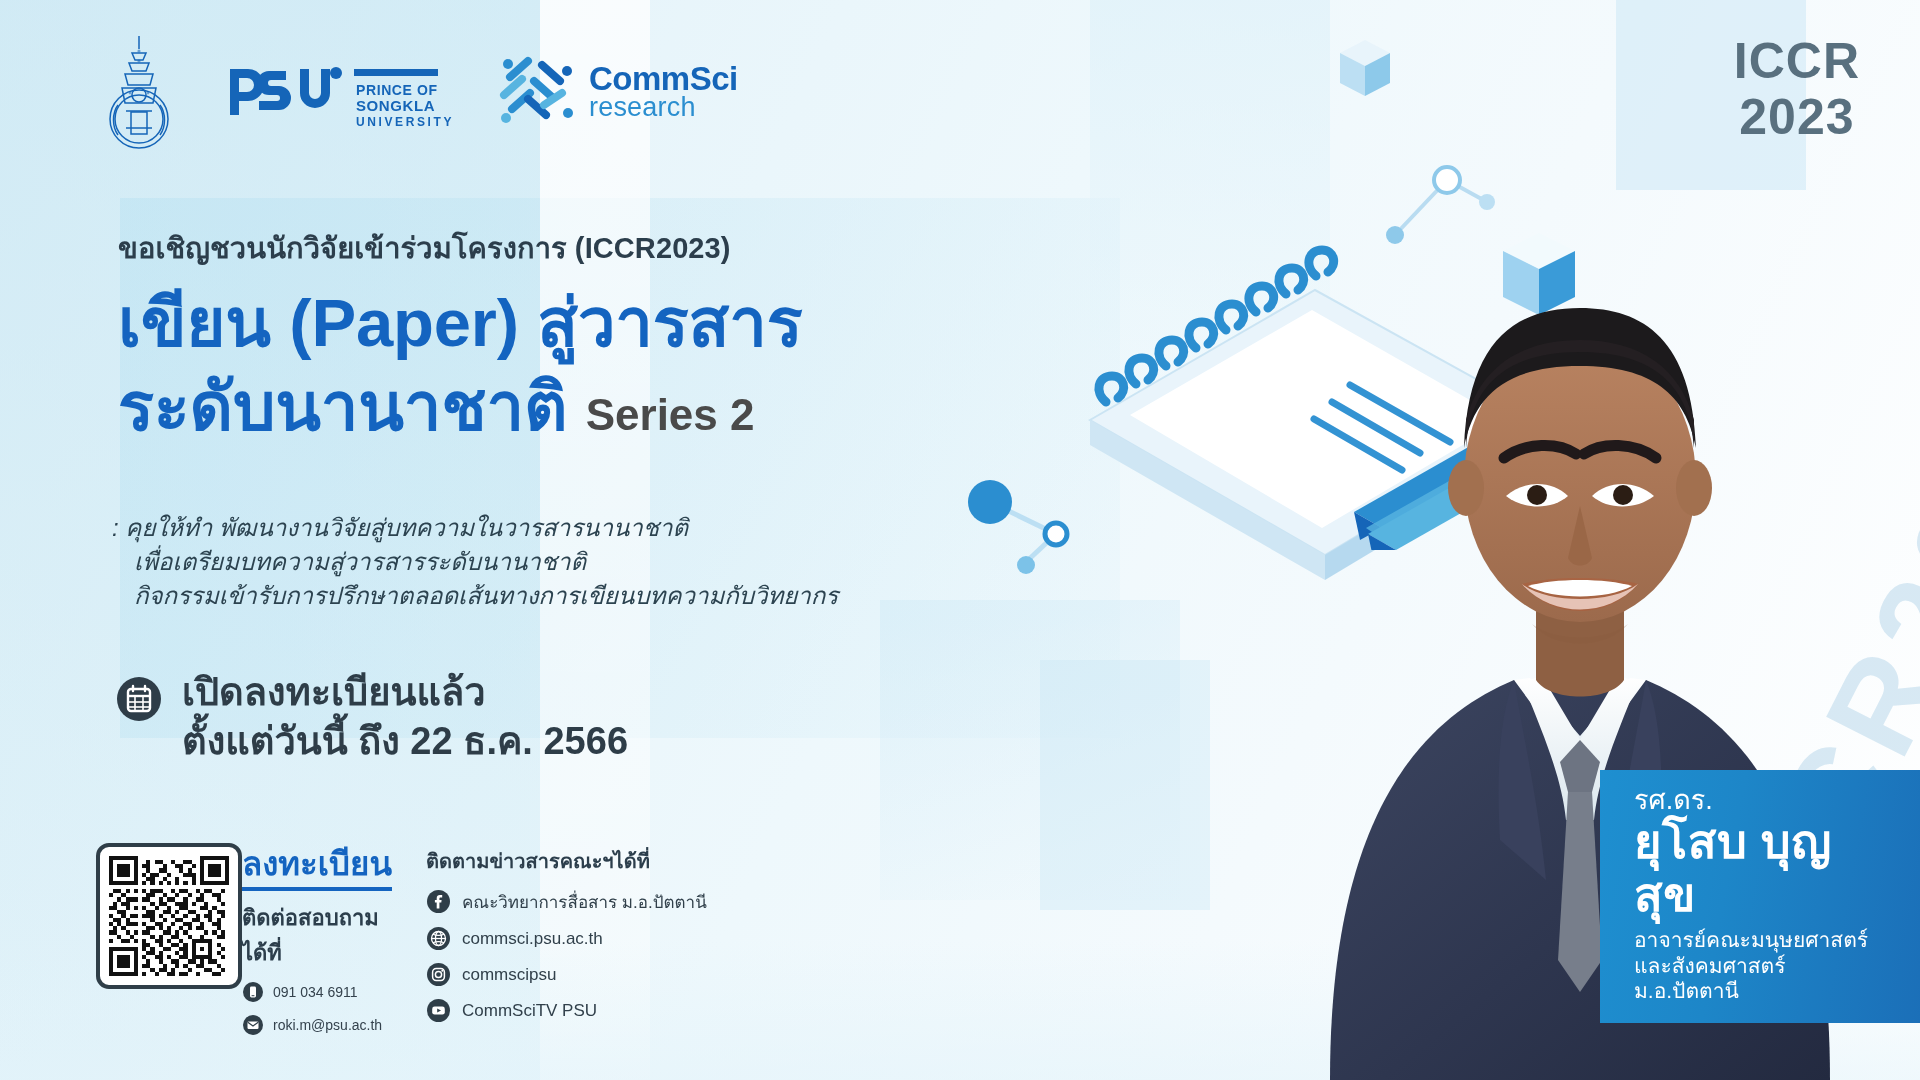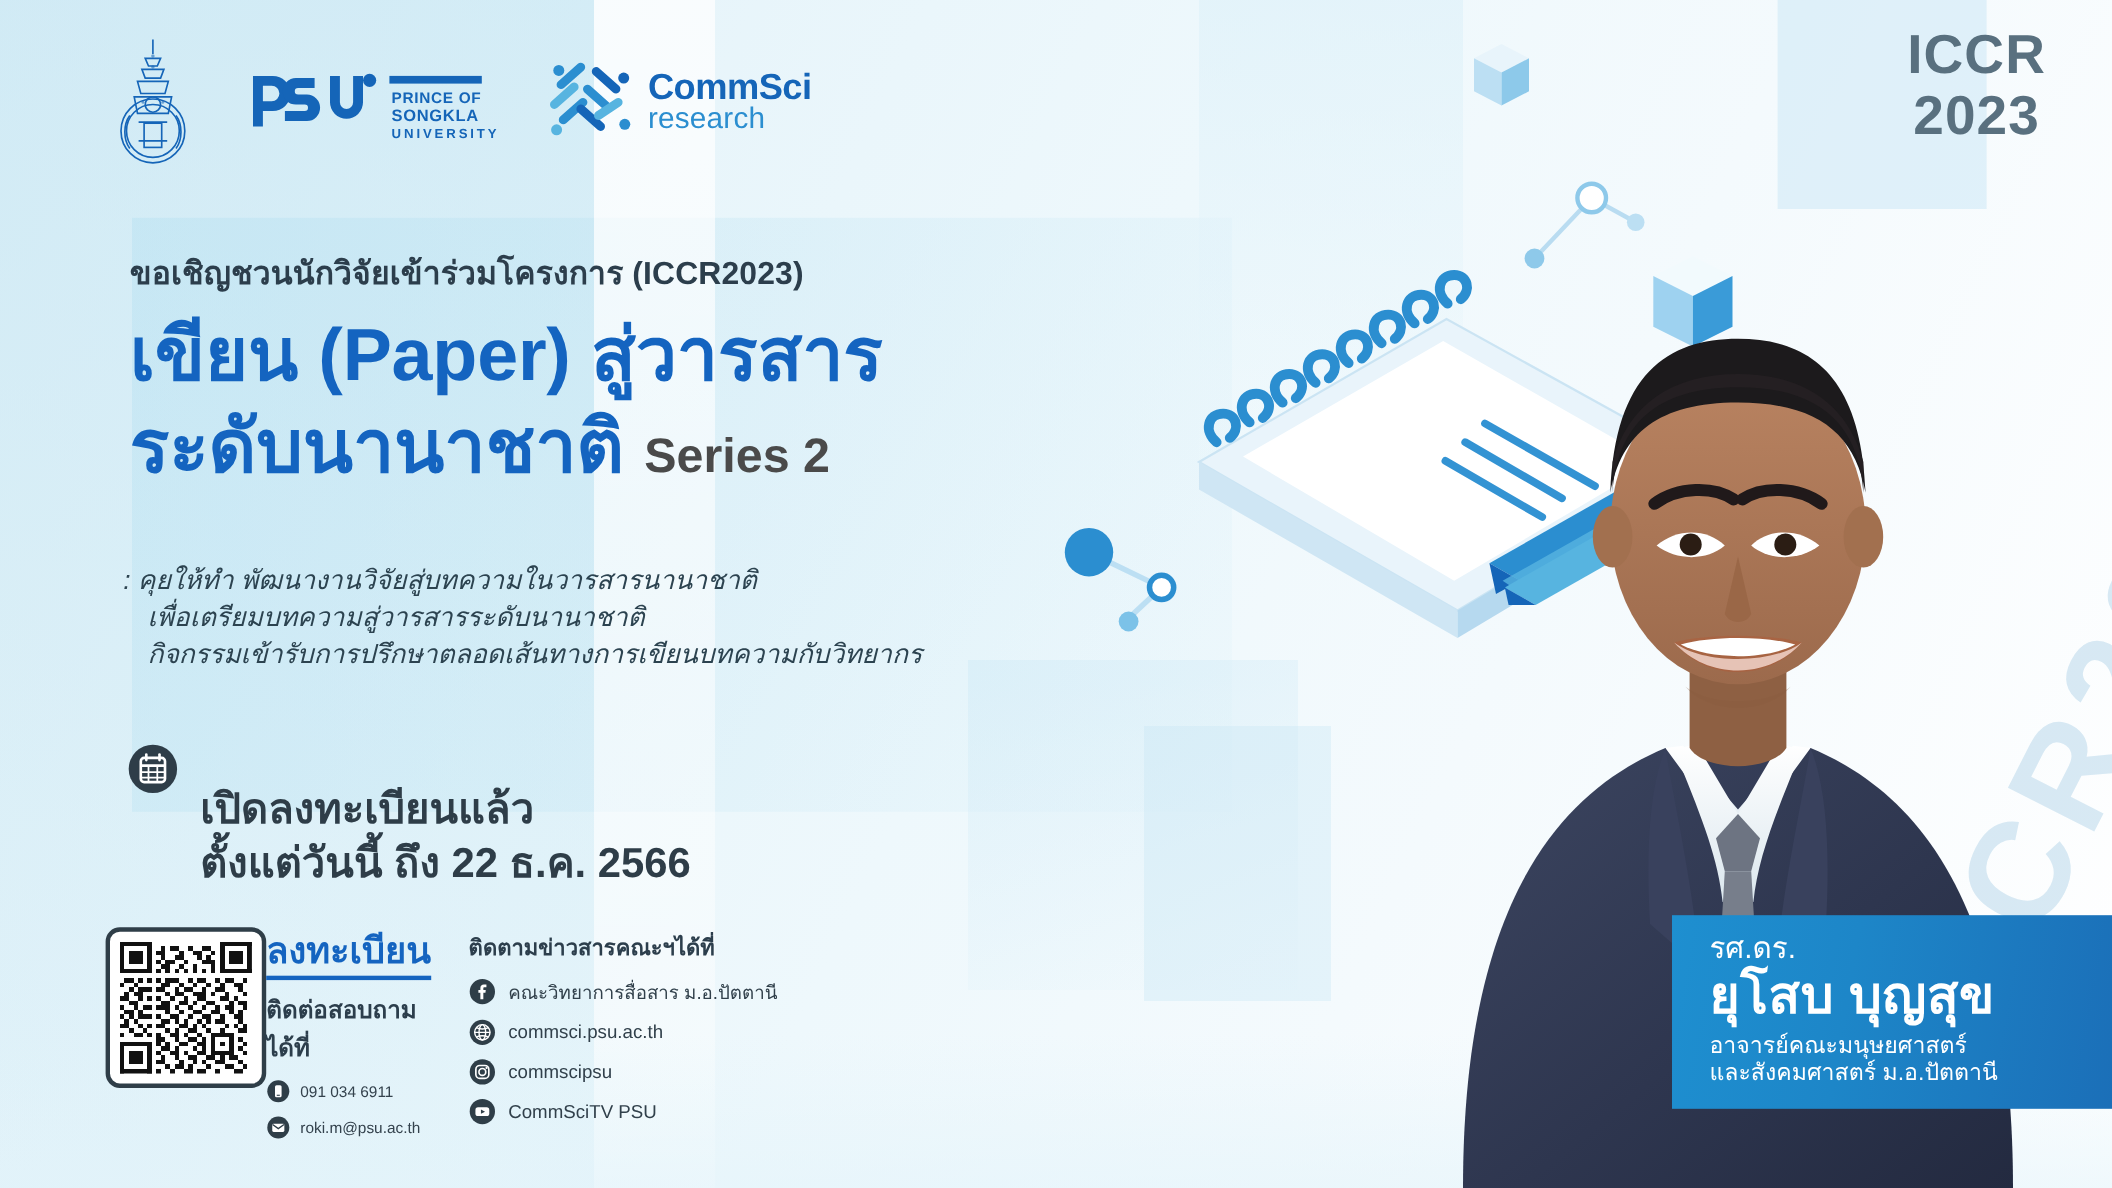--- a/index.html
+++ b/index.html
@@ -66,41 +66,41 @@
   .commsci-word { line-height: .96; }
   .commsci-word .cw1 { font-size: 33px; font-weight: 700; color: #1565b8;
       letter-spacing: -.5px; display:block; }
   .commsci-word .cw2 { font-size: 27px; font-weight: 400; color: #2b8ed0;
       letter-spacing: .2px; display:block; }
 
   
   .iccr-badge { position: absolute; right: 60px; top: 26px; text-align: center;
     line-height: .95; color: #5d6b75; font-weight: 700;
     font-family: "Liberation Sans", sans-serif; }
-  .iccr-badge .b1 { font-size: 50px; letter-spacing: 1px; display: block; color:#59707f; }
+  .iccr-badge .b1 { font-size: 50px; letter-spacing: 1px; display: block; color:#59707f;margin-top:12px; }
   .iccr-badge .b2 { font-size: 50px; letter-spacing: 1px; display: block; color:#59707f; margin-top: 8px;}
 
   
   .headline { position: absolute; left: 118px; top: 225px; width: 960px; }
   .eyebrow { font-size: 29px; font-weight: 700; color: #2c3e4c; letter-spacing: .1px; }
   .h-main { font-size: 67px; font-weight: 700; color: #1464c0; line-height: 1.25;
     margin-top: 10px; letter-spacing: -.2px; }
   .h-main .series { font-size: 44px; color: #4a4a4a; font-weight: 700;
     font-family: "Liberation Sans", sans-serif; letter-spacing: 0; }
 
   .lead { position: absolute; left: 112px; top: 511px; width: 820px;
     font-size: 24px; color: #2c4350; line-height: 1.42; font-style: italic; }
   .lead .li { white-space: nowrap; }
   .lead .li.i2, .lead .li.i3 { padding-left: 22px; }
 
   
   .date-row { position: absolute; left: 116px; top: 668px;
     display: flex; align-items: flex-start; gap: 20px; }
   .cal-icon { width: 46px; height: 46px; margin-top: 8px; }
-  .date-text { font-size: 38px; font-weight: 700; color: #2e3d48; line-height: 1.28; margin-top: 44px; }
+  .date-text { font-size: 38px; font-weight: 700; color: #2e3d48; line-height: 1.28; }
 
   
   .contact { position: absolute; left: 96px; top: 843px;
     display: flex; align-items: flex-start; }
 
   .qr-frame { width: 146px; height: 146px; border: 4px solid #2f3e48;
     border-radius: 13px; padding: 9px; background: #fff; }
   .qr-grid { width: 100%; height: 100%; }
 
   .reg-col { padding-top: 4px; width: 168px; }
@@ -123,21 +123,21 @@
   .notebook { position: absolute; left: 30px; top: 170px; width: 540px; height: 420px; }
   .pencil   { position: absolute; left: 316px; top: 400px; width: 250px; height: 150px; }
   .cube-a   { position: absolute; left: 318px; top: 38px; width: 54px; height: 62px; }
   .cube-b   { position: absolute; left: 480px; top: 230px; width: 78px; height: 90px; }
   .molecule { position: absolute; left: 355px; top: 140px; width: 130px; height: 120px; }
   .molecule2{ position: absolute; left: -60px; top: 470px; width: 150px; height: 110px; }
 
   .person { position: absolute; right: 60px; bottom: 0; width: 560px; height: 900px; }
 
   
-  .name-card { position: absolute; right: 0; bottom: 72px; width: 400px;
+  .name-card { position: absolute; right: 0; bottom: 57px; width: 320px;
     background: linear-gradient(100deg, #1e8fd0 0%, #1d86c8 40%, #1b6fb8 100%);
     color: #fff; padding: 16px 28px 20px 34px; }
   .nc-pre  { font-size: 27px; font-weight: 400; line-height: 1.1; }
   .nc-name { font-size: 47px; font-weight: 700; line-height: 1.12; margin-top: 1px; letter-spacing: .5px; }
   .nc-role { font-size: 21px; font-weight: 400; line-height: 1.2; margin-top: 6px; }
   .nc-role .r2 { display: block; }
 </style>
 </head>
 <body>
 

